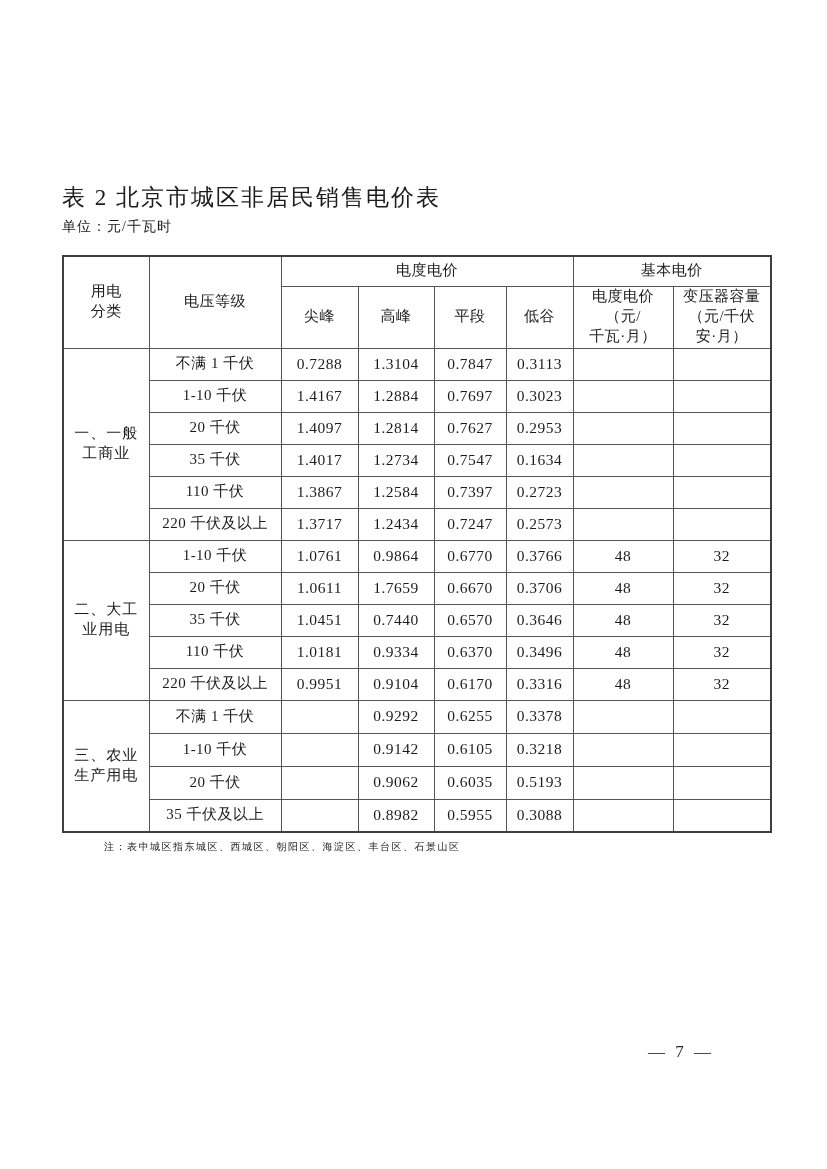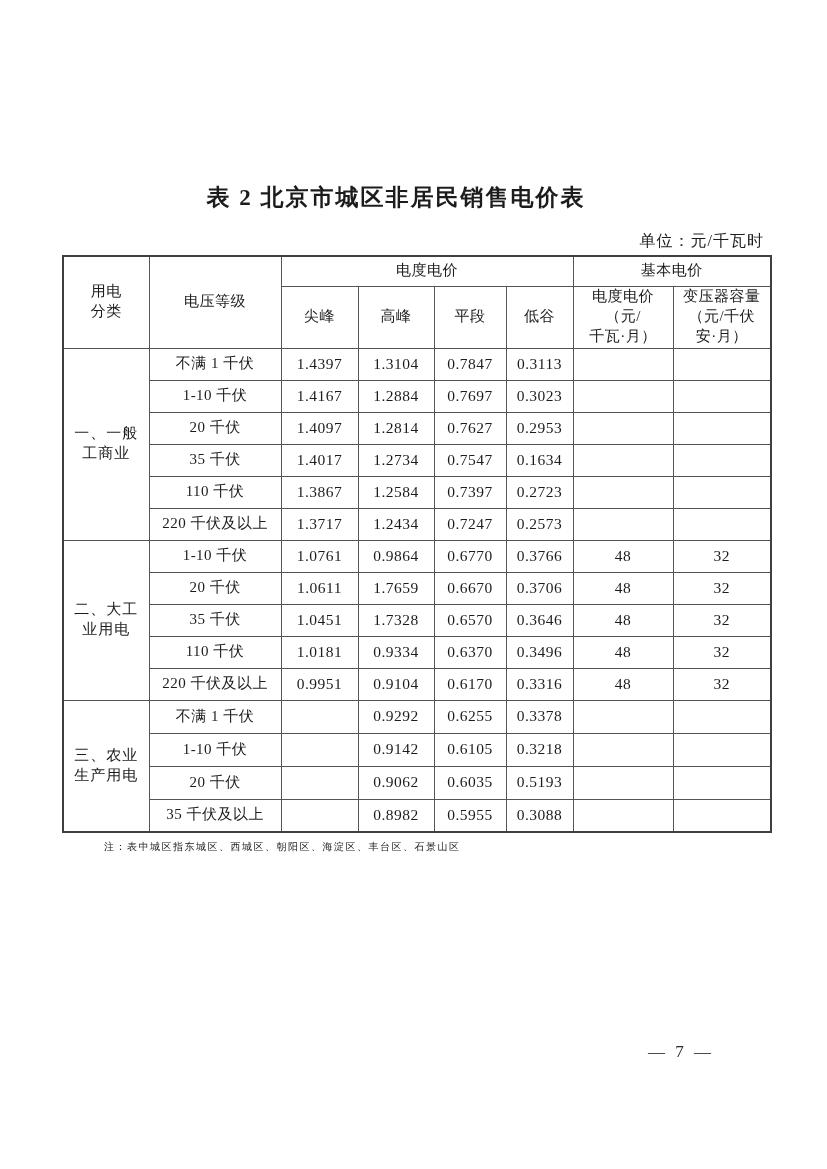--- a/index.html
+++ b/index.html
@@ -18,33 +18,31 @@
   .page {
     position: absolute;
     inset: 0;
     background: #ffffff;
   }
   .doc-title {
     position: absolute;
     top: 182px;
     left: 62px;
     width: 668px;
-    text-align: center;
     font-size: 23px;
-    font-weight: bold;
+    font-weight: normal;
     letter-spacing: 2px;
     white-space: nowrap;
   }
   .unit-line {
     position: absolute;
-    top: 231px;
+    top: 218px;
     left: 62px;
     width: 702px;
-    text-align: right;
-    font-size: 16px;
+    font-size: 14px;
     letter-spacing: 1px;
   }
   table.price-table {
     position: absolute;
     top: 255px;
     left: 62px;
     width: 708px;
     border-collapse: collapse;
     table-layout: fixed;
     border: 2px solid #3f3f3f;
@@ -131,21 +129,21 @@
 （元/千伏
 安·月）</th>
       </tr>
     </thead>
     <tbody>
 
       <tr>
         <td class="cat" rowspan="6">一、一般
 工商业</td>
         <td>不满 1 千伏</td>
-        <td class="num">1.4397</td>
+        <td class="num">0.7288</td>
         <td class="num">1.3104</td>
         <td class="num">0.7847</td>
         <td class="num">0.3113</td>
         <td class="num"></td>
         <td class="num"></td>
       </tr>
       <tr>
         <td>1-10 千伏</td>
         <td class="num">1.4167</td>
         <td class="num">1.2884</td>
@@ -207,21 +205,21 @@
         <td class="num">1.0611</td>
         <td class="num">1.7659</td>
         <td class="num">0.6670</td>
         <td class="num">0.3706</td>
         <td class="num">48</td>
         <td class="num">32</td>
       </tr>
       <tr>
         <td>35 千伏</td>
         <td class="num">1.0451</td>
-        <td class="num">1.7328</td>
+        <td class="num">0.7440</td>
         <td class="num">0.6570</td>
         <td class="num">0.3646</td>
         <td class="num">48</td>
         <td class="num">32</td>
       </tr>
       <tr>
         <td>110 千伏</td>
         <td class="num">1.0181</td>
         <td class="num">0.9334</td>
         <td class="num">0.6370</td>

